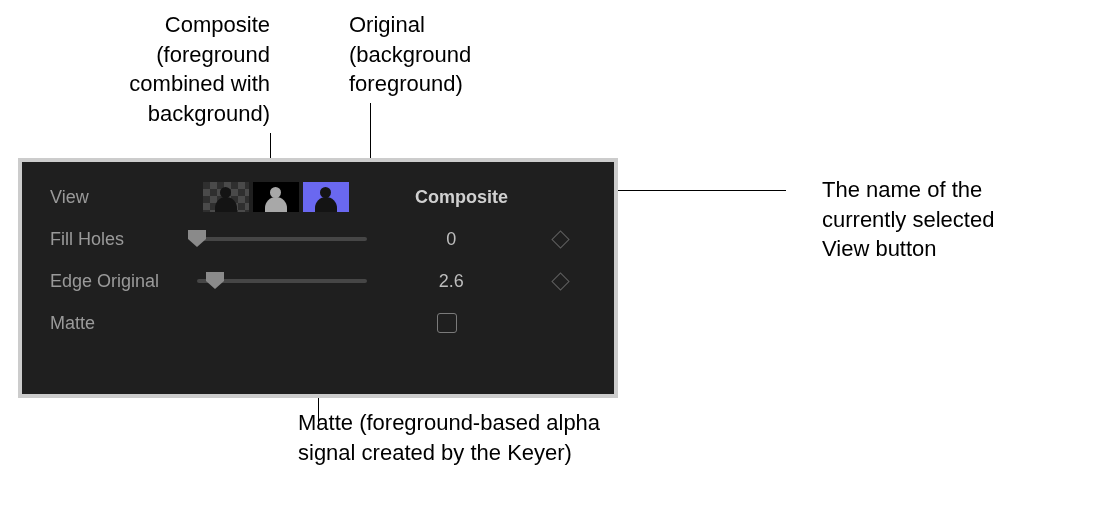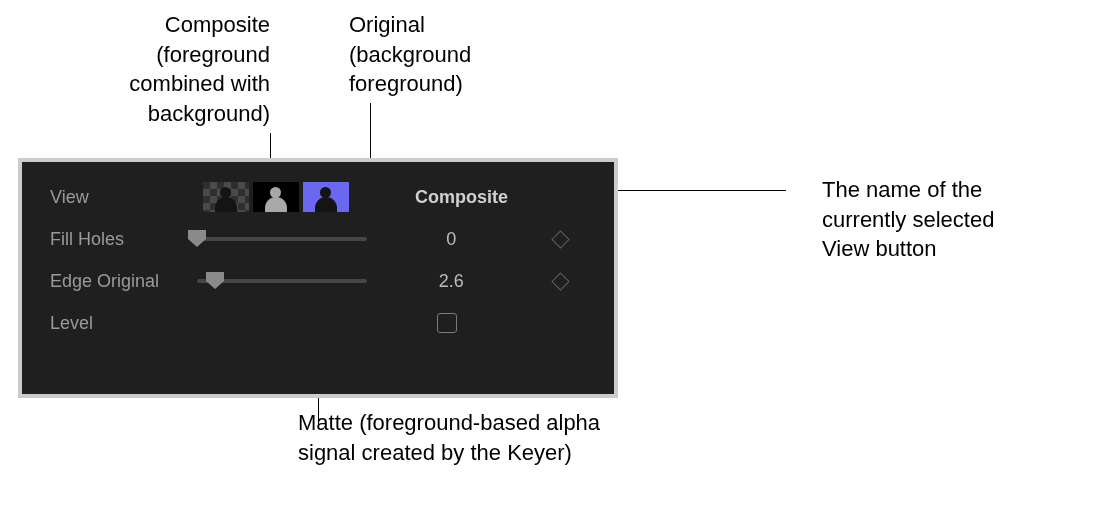--- a/index.html
+++ b/index.html
@@ -231,21 +231,21 @@
         </div>
       </div>
       <div class="value-col">2.6</div>
       <div class="kf-col">
           <div class="kf-diamond"></div>
         </div>
     </div>
 
 
     <div class="row">
-      <div class="label-col">Level</div>
+      <div class="label-col">Matte</div>
       <div class="control-col"></div>
       <div class="value-col">
         <div class="checkbox"></div>
       </div>
       <div class="kf-col"></div>
     </div>
 
   </div>
 </div>
 

